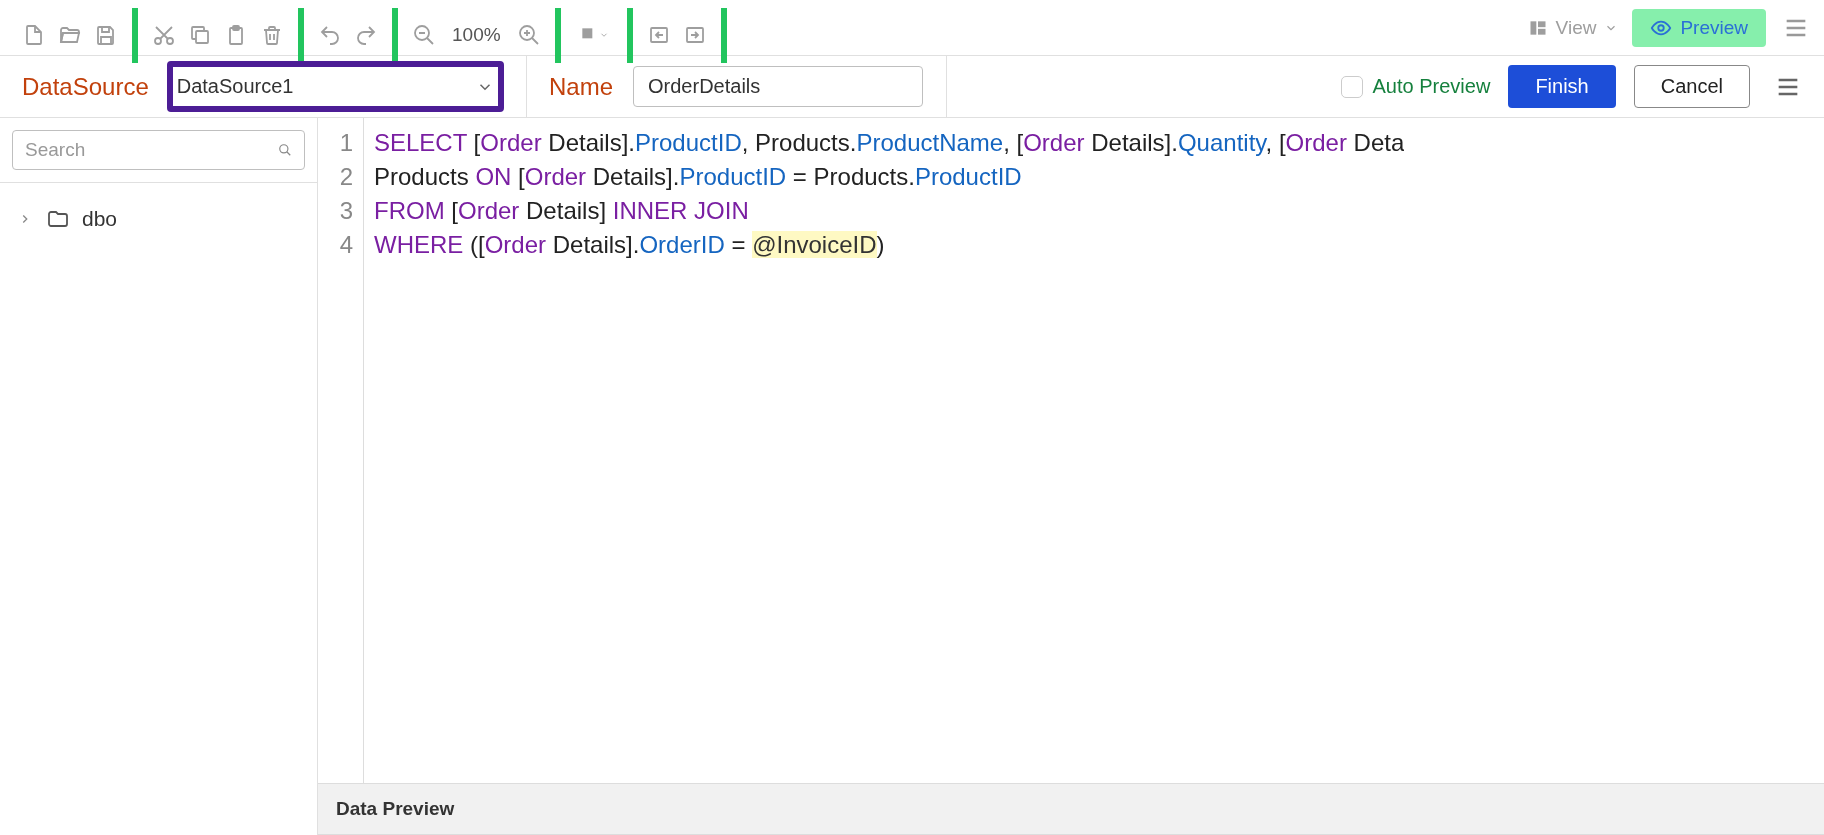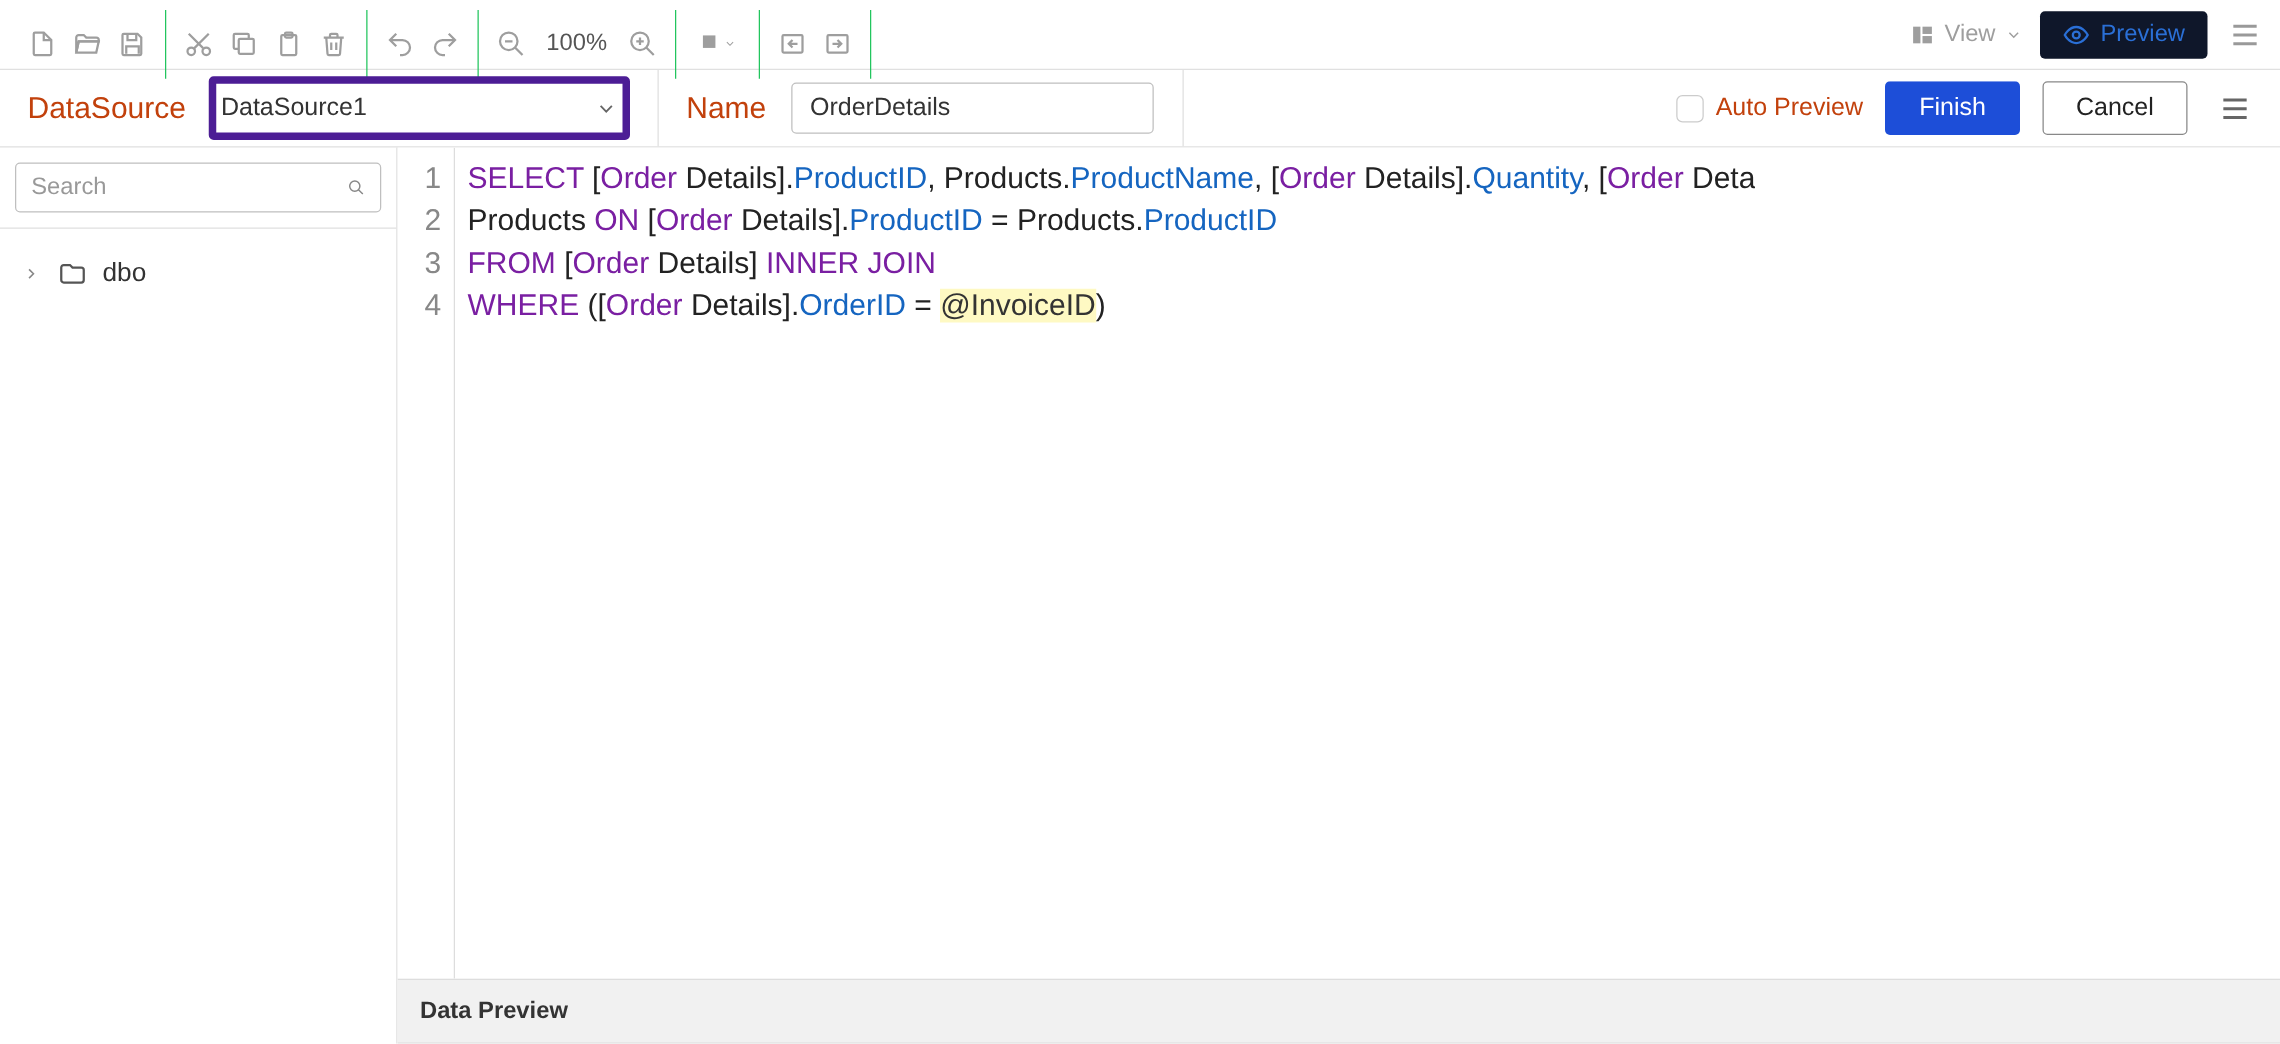--- a/index.html
+++ b/index.html
@@ -20,21 +20,21 @@
     height: 56px;
     border-bottom: 1px solid #e0e0e0;
     padding: 0 8px;
   }
   .toolbar-group {
     display: flex;
     align-items: center;
     height: 100%;
     padding: 0 10px;
     gap: 4px;
-    border-right: 1px solid #22c55e;
+    border-right: 6px solid #22c55e;
     margin-top: 15px;
   }
   .toolbar-group:last-child { border-right: none; }
   .toolbar-btn {
     width: 32px;
     height: 32px;
     display: flex;
     align-items: center;
     justify-content: center;
     cursor: pointer;
@@ -53,21 +53,21 @@
     gap: 8px;
     padding: 6px 14px;
     cursor: pointer;
     color: #9e9e9e;
     font-size: 19px;
   }
   .preview-btn {
     display: flex;
     align-items: center;
     gap: 8px;
-    background: #0f172a;
+    background: #86efac;
     color: #2a6fd6;
     padding: 8px 18px;
     border-radius: 4px;
     font-size: 19px;
     cursor: pointer;
     margin-right: 10px;
   }
   .hamburger-btn {
     width: 40px;
     height: 40px;
@@ -134,21 +134,21 @@
     display: flex;
     align-items: center;
     justify-content: flex-end;
     gap: 18px;
     padding: 0 16px;
   }
   .checkbox-wrap {
     display: flex;
     align-items: center;
     gap: 10px;
-    color: #c2410c;
+    color: #15803d;
     font-size: 20px;
     cursor: pointer;
   }
   .checkbox-box {
     width: 22px; height: 22px;
     border: 1.5px solid #ccc;
     border-radius: 5px;
   }
   .btn {
     padding: 9px 26px;

